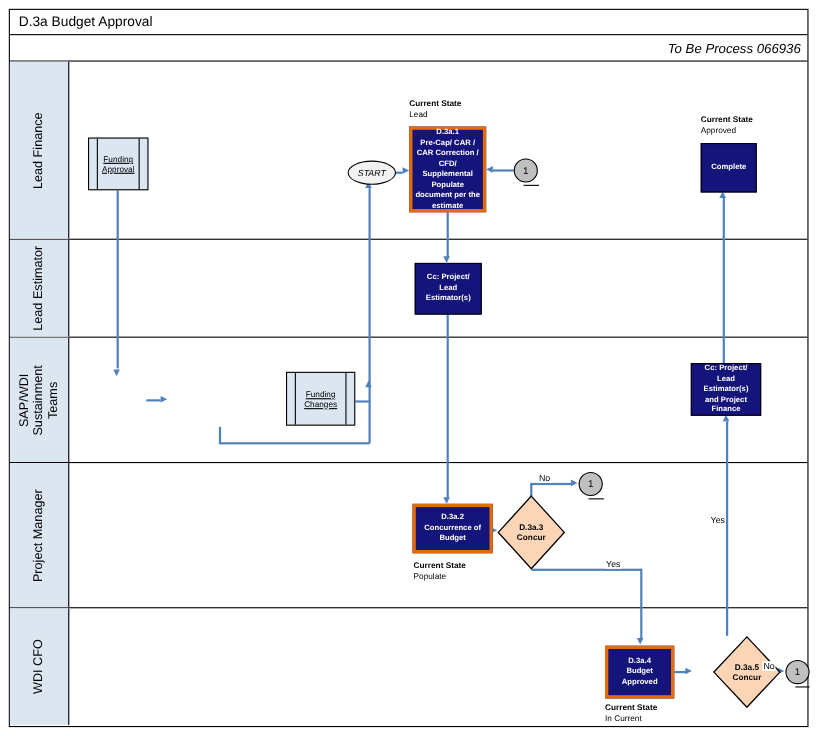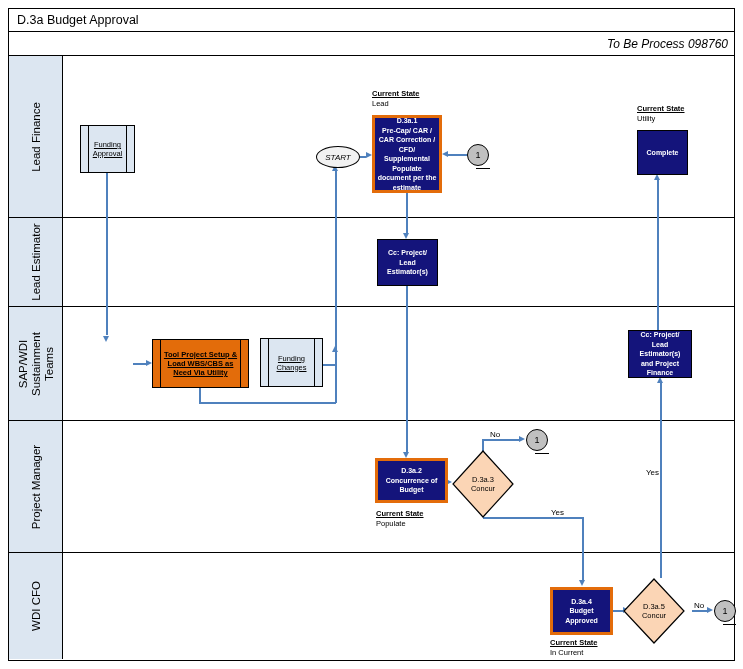--- a/index.html
+++ b/index.html
@@ -18,49 +18,49 @@
   .overlay { position: absolute; left: 0; top: 0; width: 743px; height: 669px; }
 
   .node { position: absolute; display: flex; align-items: center; justify-content: center; text-align: center; white-space: pre-line; }
   .predef { background: #DCE6F1; border: 1px solid #000; font-size: 7.5px; line-height: 9px; color: #000; text-decoration: underline; }
   .predef::before, .predef::after { content: ""; position: absolute; top: 0; bottom: 0; width: 0; border-left: 1px solid #000; }
   .predef::before { left: 7px; } .predef::after { right: 7px; }
   .predef.orange { background: #E36C0A; font-weight: bold; }
   .navy { background: #14147B; border: 1px solid #000; color: #fff; font-weight: bold; font-size: 7px; line-height: 9.5px; }
   .navy.obord { border: 3px solid #E36C0A; }
   .terminator { background: #F2F2F2; border: 1.2px solid #000; border-radius: 50%; font-size: 8px; color: #000; }
-  .diamond-wrap { position: absolute; }
+  .diamond-wrap { position: absolute; font-weight: bold; }
   .diamond-wrap svg { position: absolute; left: 0; top: 0; }
   .diamond-text { position: absolute; left: 0; top: 0; right: 0; bottom: 0; display: flex; align-items: center; justify-content: center; text-align: center; font-size: 7.5px; line-height: 9px; color: #000; white-space: pre-line; }
   .conn-circle { position: absolute; width: 22px; height: 22px; border-radius: 50%; background: #C0C0C0; border: 1px solid #000; display: flex; align-items: center; justify-content: center; font-size: 9px; color: #000; }
   .tail { position: absolute; height: 0; border-top: 1px solid #000; }
 
   .hl { position: absolute; height: 1.5px; background: #4F81BD; }
   .vl { position: absolute; width: 1.5px; background: #4F81BD; }
   .tri { position: absolute; width: 0; height: 0; }
   .tri.r { border-top: 3.5px solid transparent; border-bottom: 3.5px solid transparent; border-left: 6px solid #4F81BD; }
   .tri.l { border-top: 3.5px solid transparent; border-bottom: 3.5px solid transparent; border-right: 6px solid #4F81BD; }
   .tri.u { border-left: 3.5px solid transparent; border-right: 3.5px solid transparent; border-bottom: 6px solid #4F81BD; }
   .tri.d { border-left: 3.5px solid transparent; border-right: 3.5px solid transparent; border-top: 6px solid #4F81BD; }
 
   .state { position: absolute; font-size: 7.5px; line-height: 9.5px; color: #000; }
-  .state .h { font-weight: bold; text-decoration: underline; }
+  .state .h { font-weight: bold; }
   .edge-label { position: absolute; font-size: 8px; color: #000; background: #fff; padding: 0 1px; text-align: center; }
 </style>
 </head>
 <body>
 
 <div class="canvas">
 
   <div class="frame">
     <div class="titlebar">
       <span>D.3a Budget Approval</span>
     </div>
     <div class="subtitlebar">
-      <span>To Be Process 098760</span>
+      <span>To Be Process 066936</span>
     </div>
     <div class="lanes">
       <div class="lane" style="height:162px;">
         <div class="lane-label">
           <div class="lane-label-text">Lead Finance</div>
         </div>
       </div>
       <div class="lane" style="height:89px;">
         <div class="lane-label">
           <div class="lane-label-text">Lead Estimator</div>
@@ -154,31 +154,28 @@
 document per the
 estimate</div>
 
     <div class="conn-circle" style="left:467px;top:144px;">
       <span>1</span>
     </div>
     <div class="tail" style="left:476px;top:168px;width:14px;"></div>
 
     <div class="state" style="left:637px;top:104px;">
       <div class="h">Current State</div>
-      <div>Utility</div>
+      <div>Approved</div>
     </div>
     <div class="node navy" style="left:637px;top:130px;width:51px;height:45px;">Complete</div>
 
     <div class="node navy" style="left:377px;top:239px;width:61px;height:47px;">Cc: Project/
 Lead
 Estimator(s)</div>
 
-    <div class="node predef orange" style="left:152px;top:339px;width:97px;height:49px;">Tool Project Setup &amp;
-Load WBS/CBS as
-Need Via Utility</div>
     <div class="node predef" style="left:260px;top:338px;width:63px;height:49px;">Funding
 Changes</div>
     <div class="node navy" style="left:628px;top:330px;width:64px;height:48px;">Cc: Project/
 Lead
 Estimator(s)
 and Project
 Finance</div>
 
     <div class="node navy obord" style="left:375px;top:458px;width:73px;height:45px;">D.3a.2
 Concurrence of
@@ -205,21 +202,21 @@
     <div class="edge-label" style="left:550px;top:508px;">Yes</div>
 
     <div class="node navy obord" style="left:550px;top:587px;width:63px;height:48px;">D.3a.4
 Budget
 Approved</div>
     <div class="state" style="left:550px;top:638px;">
       <div class="h">Current State</div>
       <div>In Current</div>
     </div>
 
-    <div class="diamond-wrap" style="left:623px;top:578px;width:62px;height:66px;">
+    <div class="diamond-wrap" style="left:648px;top:578px;width:62px;height:66px;">
       <svg width="62" height="66" viewBox="0 0 62 66">
         <polygon points="31,1 61,33 31,65 1,33" fill="#FBD5B5" stroke="#000" stroke-width="1.2"></polygon>
       </svg>
       <div class="diamond-text">D.3a.5
 Concur</div>
     </div>
 
     <div class="edge-label" style="left:645px;top:468px;">Yes</div>
     <div class="edge-label" style="left:693px;top:601px;">No</div>
     <div class="conn-circle" style="left:714px;top:600px;">

